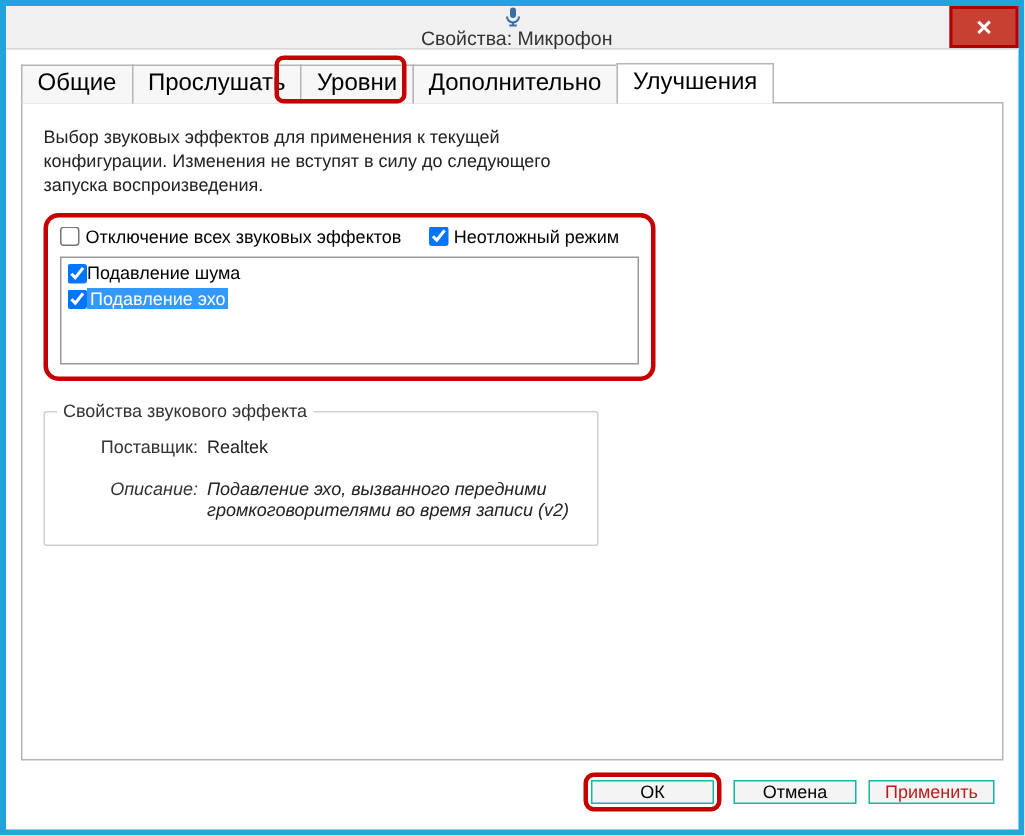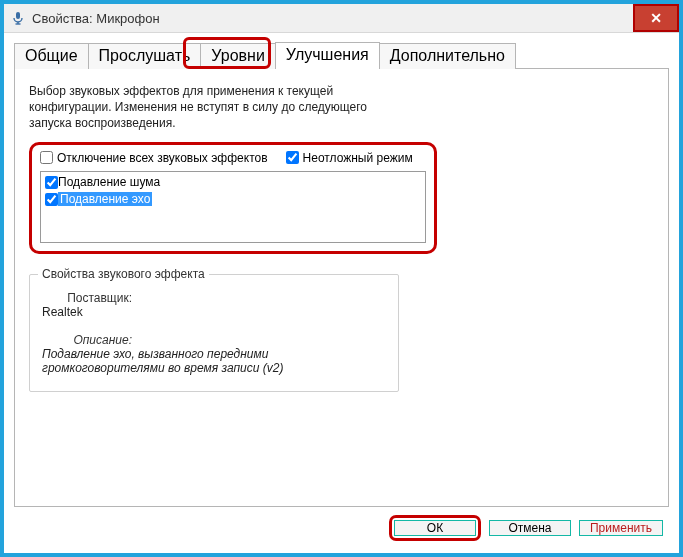--- a/index.html
+++ b/index.html
@@ -20,20 +20,21 @@
     flex-direction: column;
   }
   .titlebar {
     height: 28px;
     background: #f0f0f0;
     border-bottom: 1px solid #d8d8d8;
     display: flex;
     align-items: center;
     padding-left: 6px;
     position: relative;
+    flex-direction: column;
   }
   .titlebar .app-icon {
     width: 16px;
     height: 16px;
     margin-right: 6px;
     display: inline-flex;
     align-items: center;
     justify-content: center;
   }
   .titlebar .title-text {
@@ -171,21 +172,20 @@
     position: absolute;
     top: -8px;
     left: 8px;
     background: #fff;
     padding: 0 4px;
     color: #333;
   }
   .kv {
     display: flex;
     margin-top: 6px;
-    flex-direction: column;
   }
   .kv .k {
     width: 90px;
     text-align: right;
     padding-right: 6px;
     color: #333;
   }
   .kv .v {
     flex: 1;
     color: #222;
@@ -238,22 +238,22 @@
       <span>✕</span>
     </div>
   </div>
 
   <div class="client">
 
     <div class="tabs" style="position:relative;">
       <div class="tab"><span>Общие</span></div>
       <div class="tab"><span>Прослушать</span></div>
       <div class="tab"><span>Уровни</span></div>
+      <div class="tab"><span>Дополнительно</span></div>
       <div class="tab active" id="tab-enh"><span>Улучшения</span></div>
-      <div class="tab"><span>Дополнительно</span></div>
       <div class="tab-highlight" style="left:169px; top:-4px; width:82px; height:26px;"></div>
     </div>
 
     <div class="tab-content">
 
       <div class="desc">Выбор звуковых эффектов для применения к текущей конфигурации. Изменения не вступят в силу до следующего запуска воспроизведения.</div>
 
       <div class="fx-block">
         <div class="top-checks">
           <label class="cb">

